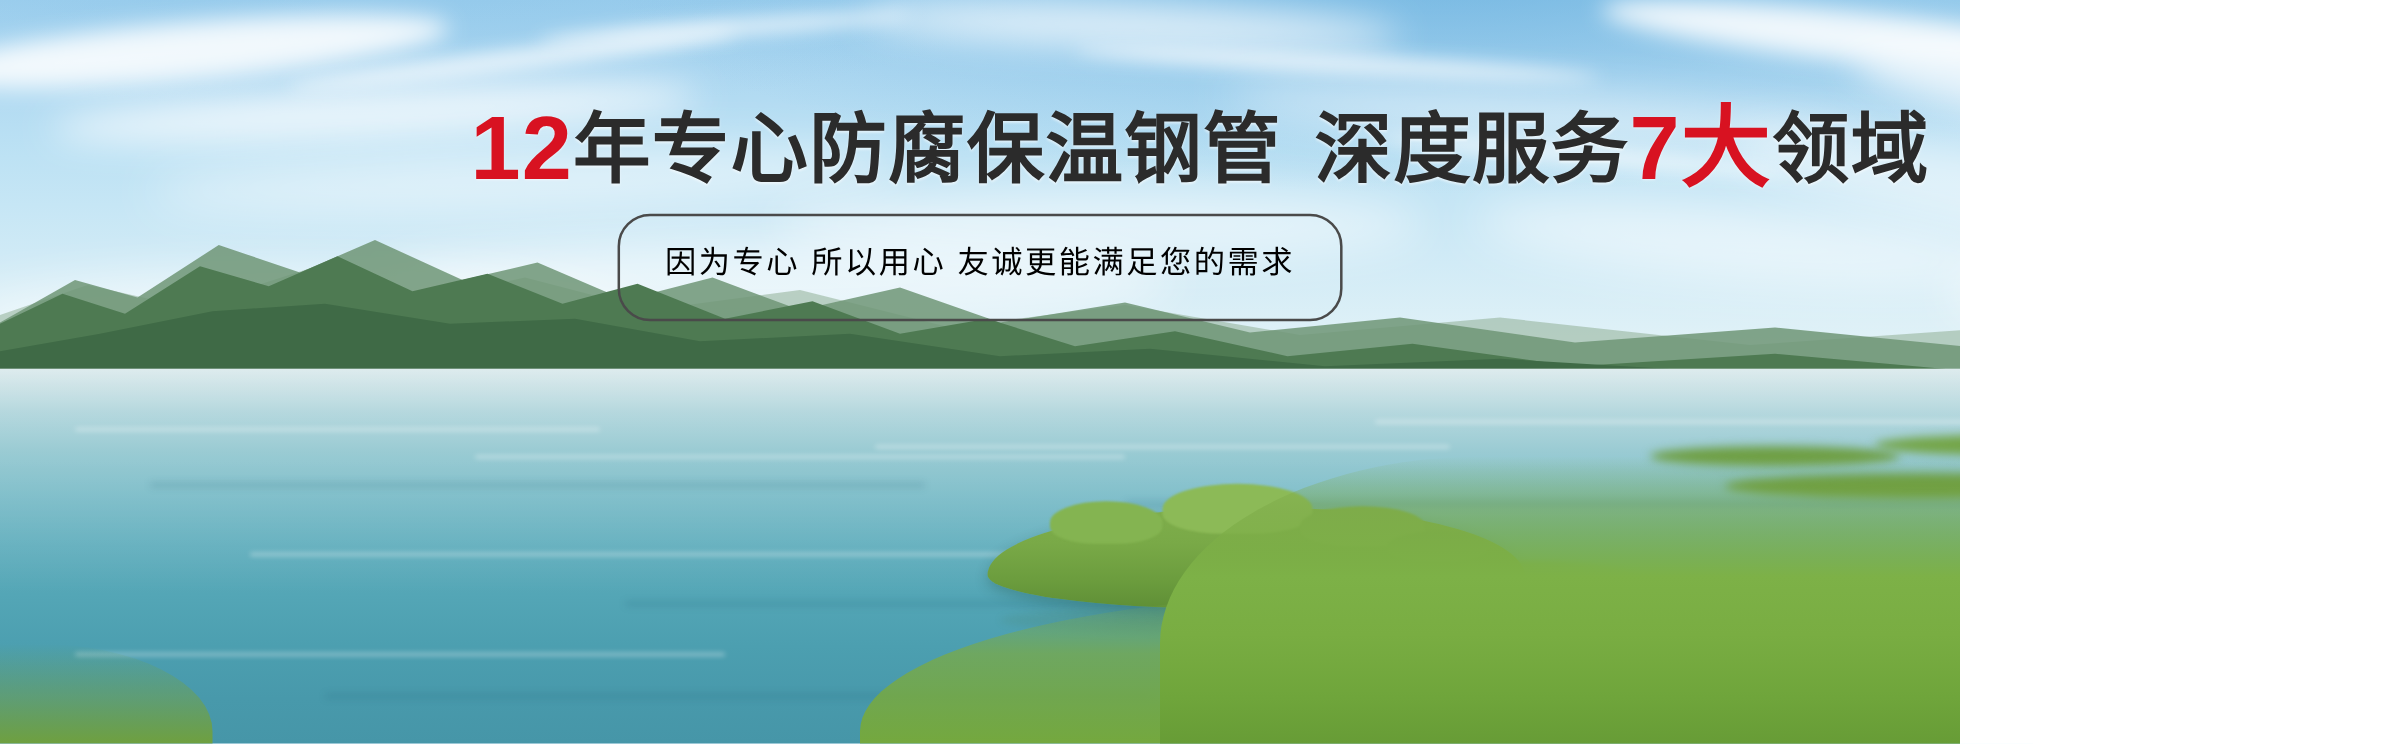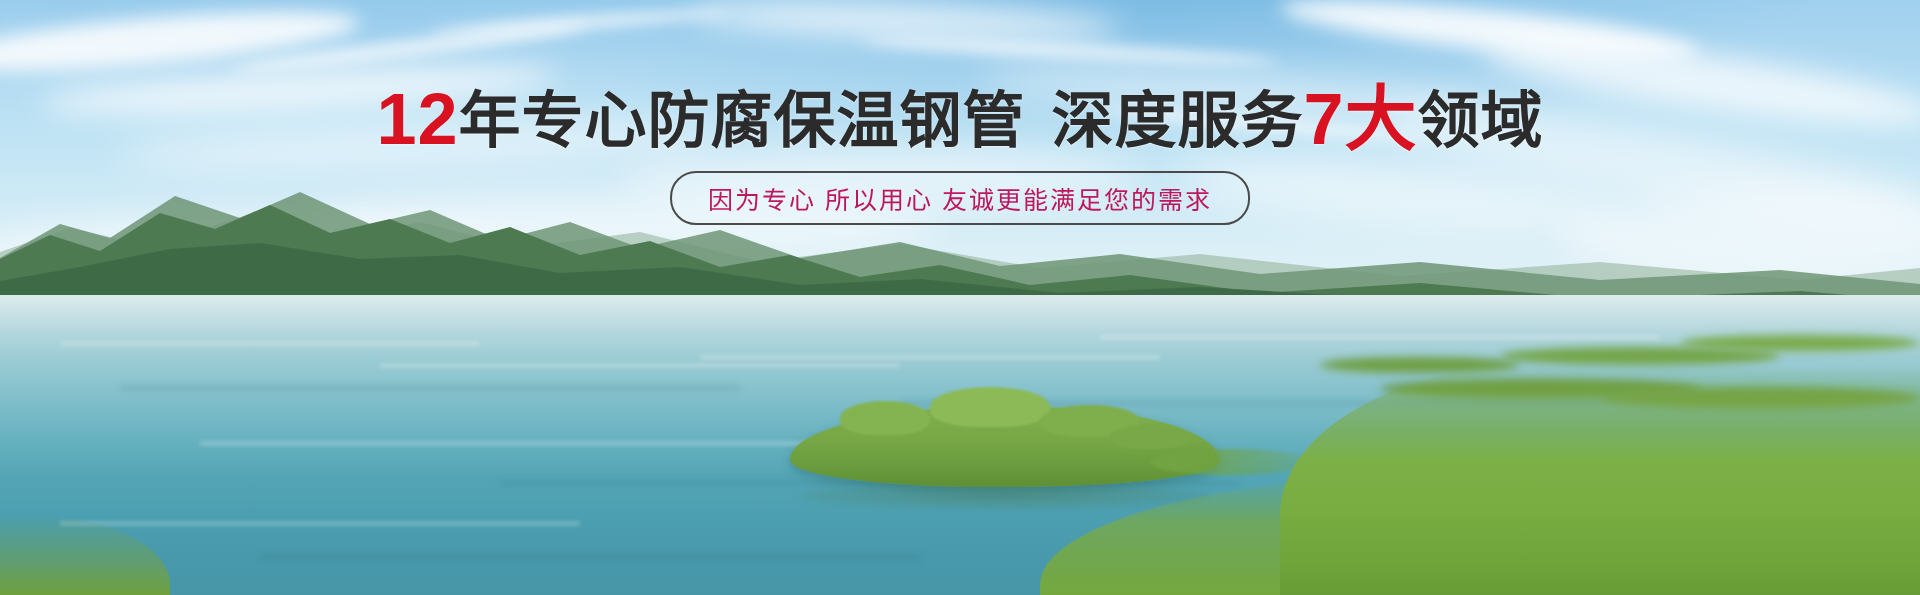--- a/index.html
+++ b/index.html
@@ -7,21 +7,21 @@
     margin: 0;
     padding: 0;
     background: #ffffff;
   }
   body {
     font-family: "Liberation Sans", "DejaVu Sans", sans-serif;
   }
 
   .banner {
     position: relative;
-    width: 1920px;
+    width: 1568px;
     height: 595px;
     overflow: hidden;
     background: #bfe0f2;
   }
 
   
   .sky {
     position: absolute;
     left: 0; top: 0;
     width: 1920px;
@@ -229,28 +229,28 @@
   }
   .headline .gap { display: inline-block; width: 26px; }
 
   
   .pill {
     position: absolute;
     left: 50%;
     transform: translateX(-50%);
     top: 171px;
     height: 50px;
-    padding: 0 36px;
+    padding: 16px 36px;
     border: 2px solid #4a4a4a;
     border-radius: 26px;
     display: flex;
-    align-items: center;
+    align-items: flex-start;
     justify-content: center;
     font-size: 25px;
-    color: #be185d;
+    color: #000000;
     letter-spacing: 2px;
     white-space: nowrap;
     background: transparent;
   }
 
   
   .cards {
     position: absolute;
     left: 50%;
     transform: translateX(-50%);

